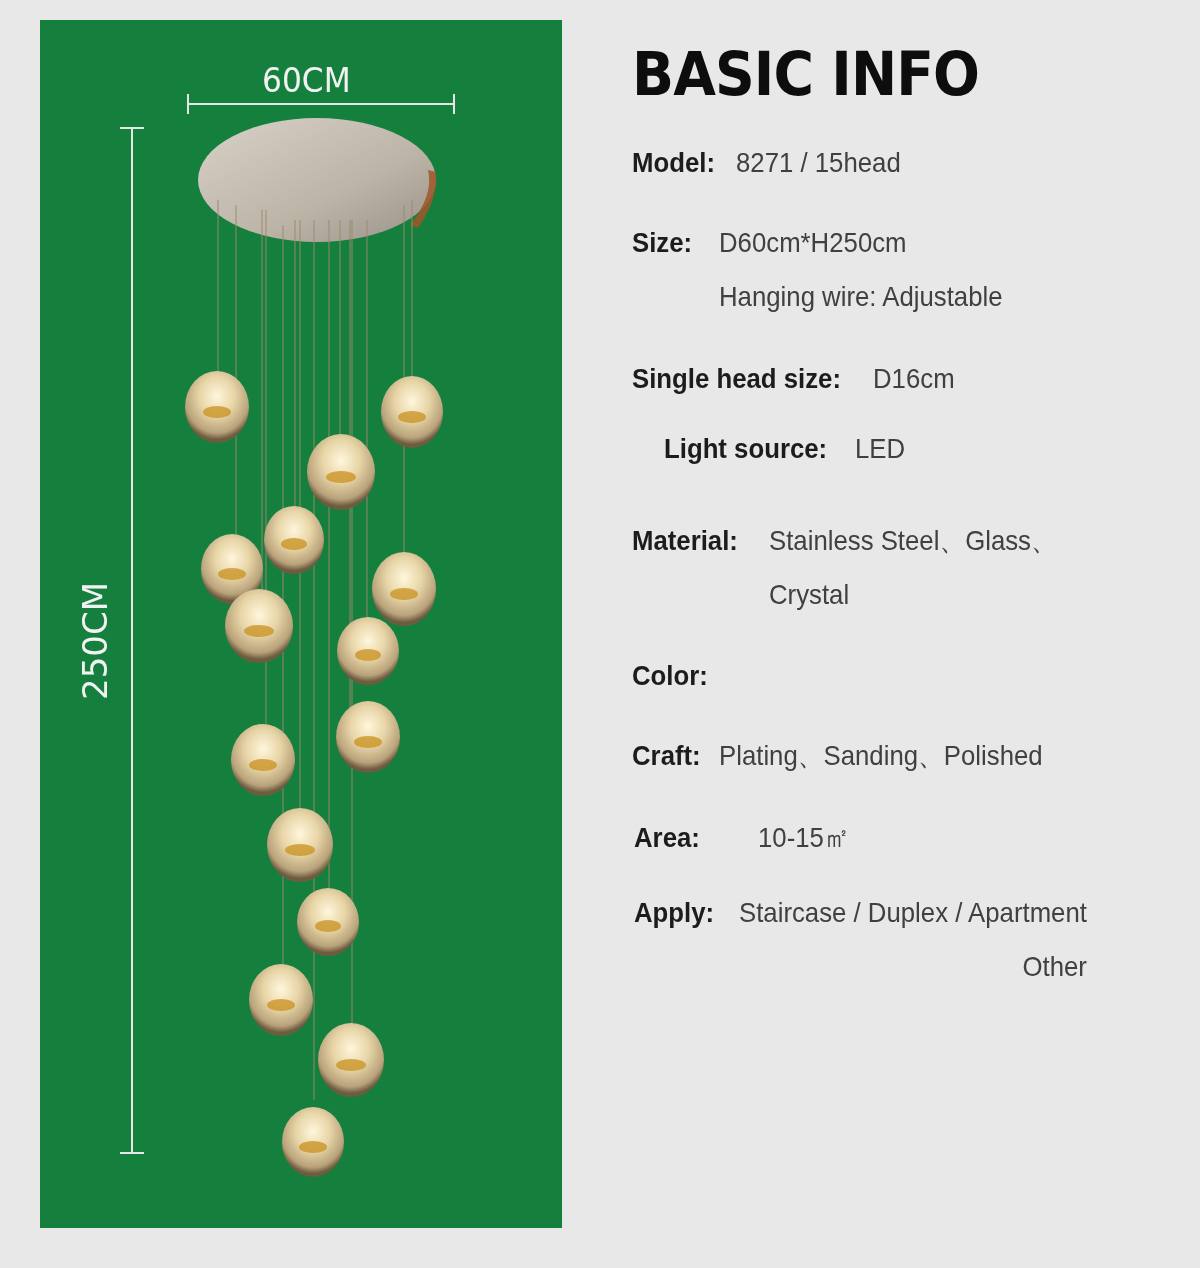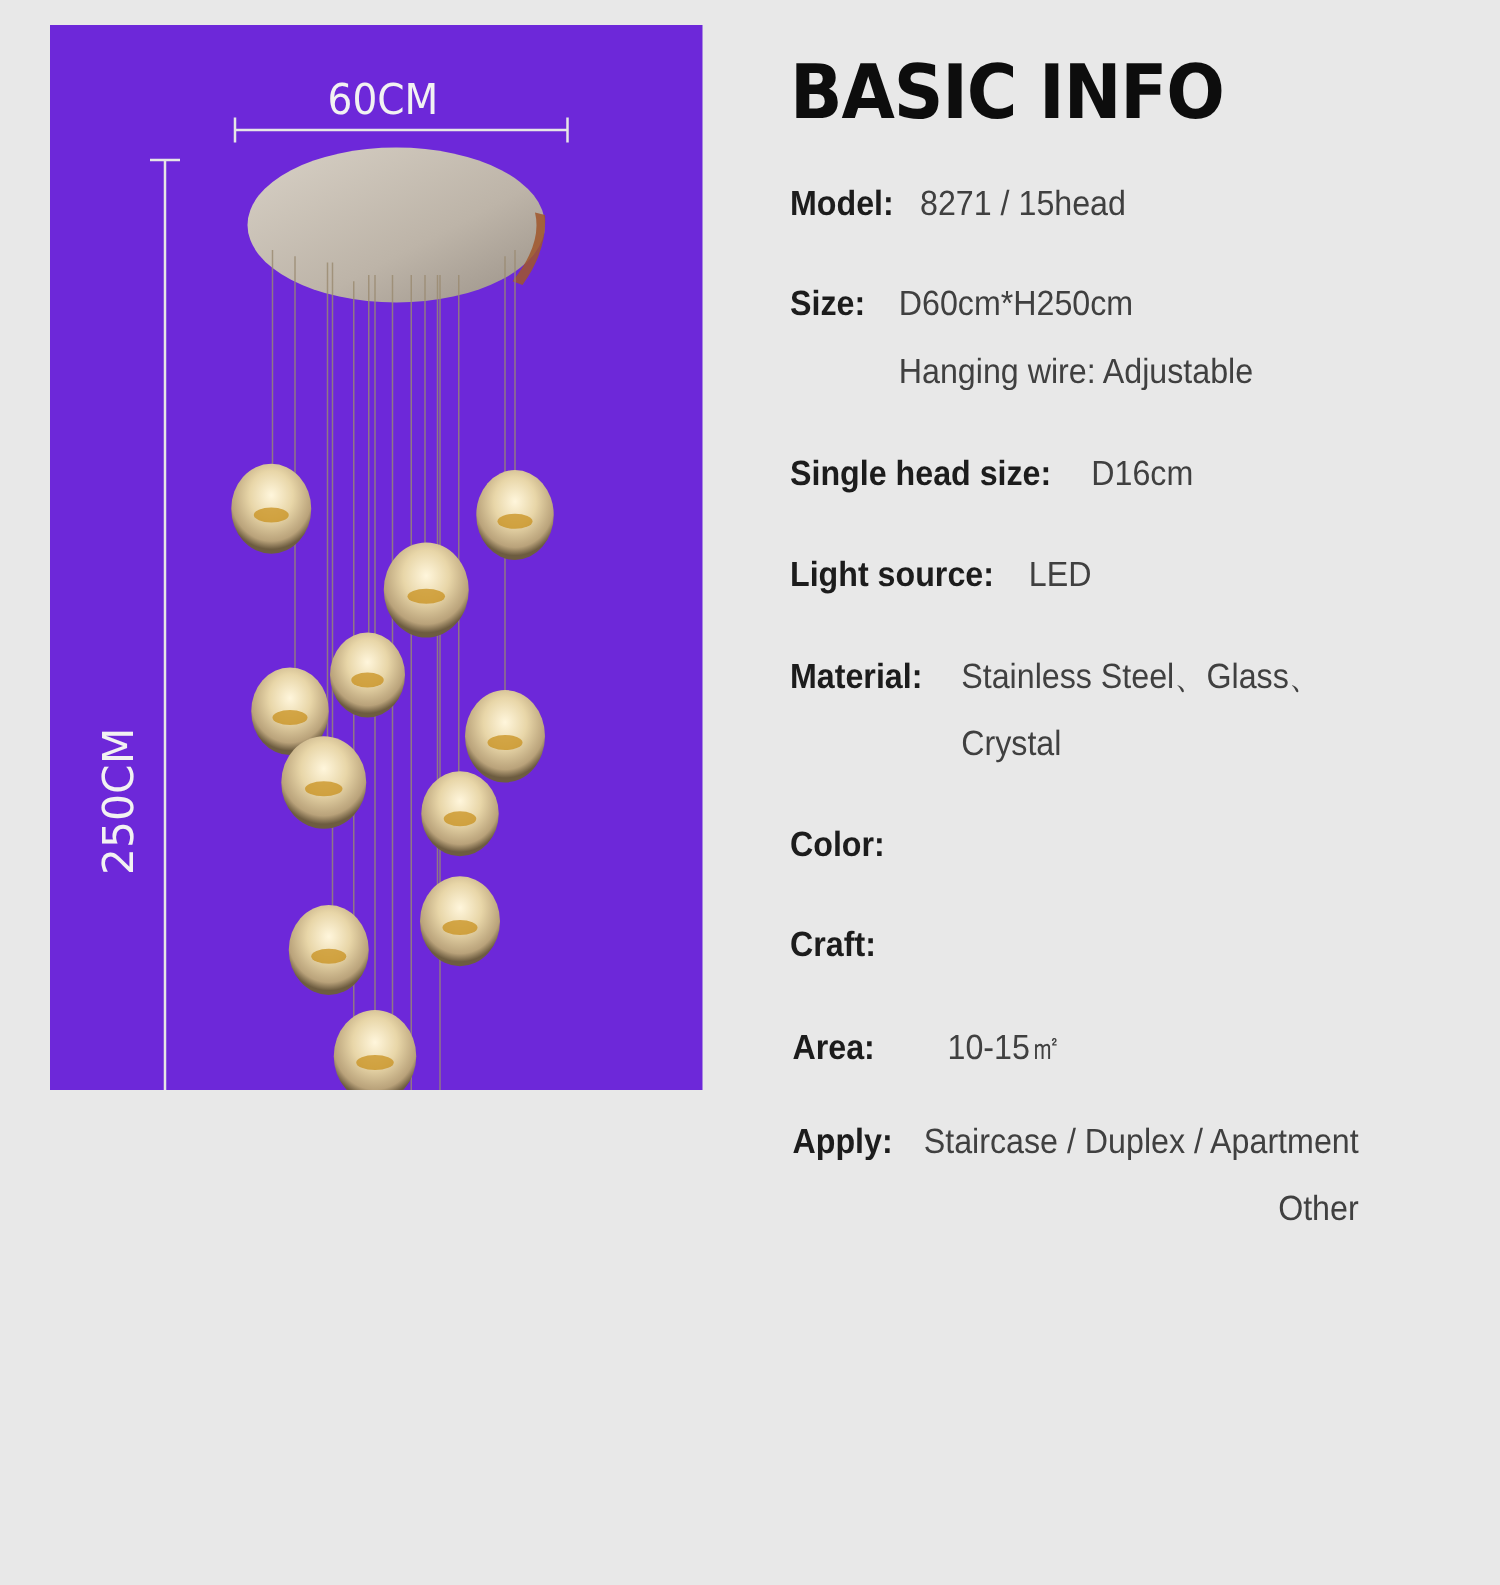--- a/index.html
+++ b/index.html
@@ -5,22 +5,22 @@
     html, body { margin: 0; padding: 0; }
     body {
       width: 1200px; height: 1268px;
       background: #e8e8e8;
       position: relative;
       overflow: hidden;
       font-family: "Liberation Sans", "DejaVu Sans", sans-serif;
     }
     .photo-panel {
       position: absolute; left: 40px; top: 20px;
-      width: 522px; height: 852px;
-      background: #6d28d9;
+      width: 522px; height: 1208px;
+      background: #15803d;
       overflow: hidden;
     }
     .photo-panel svg { position: absolute; left: 0; top: 0; }
     .dim-width-label {
       position: absolute; left: 222px; top: 40px;
       color: #f2f2f2; font-size: 34px; letter-spacing: 0px;
       font-family: "DejaVu Sans", sans-serif;
       transform: scaleX(0.92); transform-origin: left top;
     }
     .dim-height-label {
@@ -187,41 +187,44 @@
     </div>
   </div>
 
   <div class="spec-row" style="top:314px;">
     <span class="spec-label">Single head size:</span>
     <div class="spec-values" style="margin-left:14px;">
       <div>D16cm</div>
     </div>
   </div>
 
-  <div class="spec-row" style="top:395px;">
+  <div class="spec-row" style="top:384px;margin-left:32px;">
     <span class="spec-label">Light source:</span>
     <div class="spec-values" style="margin-left:14px;">
       <div>LED</div>
     </div>
   </div>
 
   <div class="spec-row" style="top:476px;">
     <span class="spec-label">Material:</span>
     <div class="spec-values" style="margin-left:22px;">
       <div>Stainless Steel、Glass、</div>
       <div>Crystal</div>
     </div>
   </div>
 
   <div class="spec-row" style="top:611px;">
     <span class="spec-label">Color:</span>
   </div>
 
   <div class="spec-row" style="top:691px;">
     <span class="spec-label">Craft:</span>
+    <div class="spec-values" style="margin-left:12px;">
+      <div>Plating、Sanding、Polished</div>
+    </div>
   </div>
 
   <div class="spec-row" style="top:773px; left:2px;gap:40px;">
     <span class="spec-label">Area:</span>
     <div class="spec-values" style="margin-left:12px;">
       <div>10-15㎡</div>
     </div>
   </div>
 
   <div class="spec-row" style="top:848px; left:2px;">

